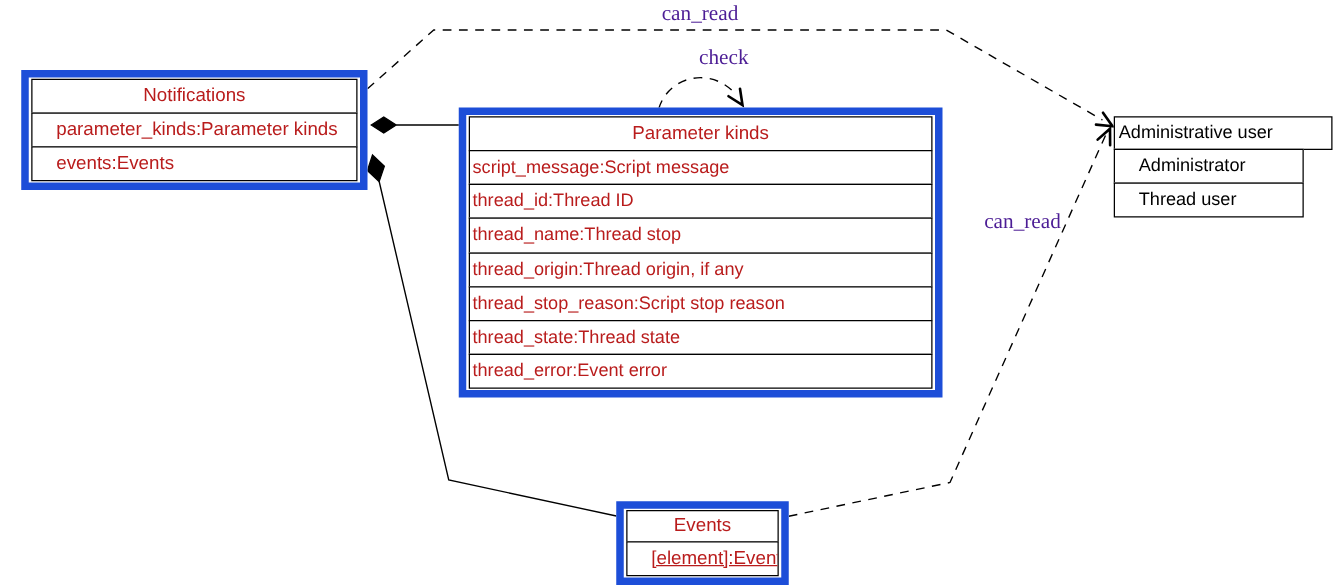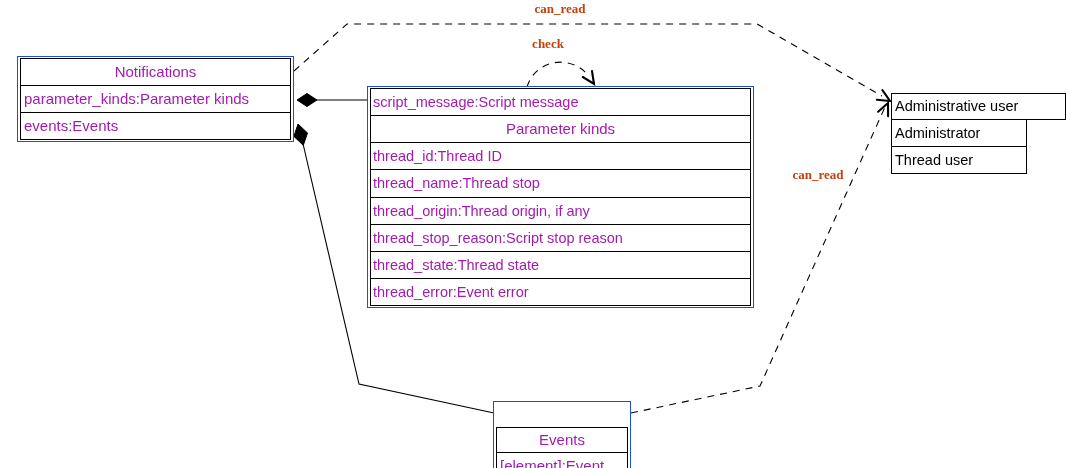--- a/index.html
+++ b/index.html
@@ -36,77 +36,76 @@
     stroke-width: 2.1;
     stroke-linecap: round;
   }
   .edge-layer polygon.diamond {
     fill: #000000;
     stroke: #000000;
   }
   .edge-label {
     position: absolute;
     font-family: "Liberation Serif", serif;
-    font-size: 13px;
-    color: #c2410c;
+    font-size: 17px;
+    color: #4c1d95;
     text-align: center;
     white-space: nowrap;
-    font-weight: bold;
   }
   .node {
     position: absolute;
     background: #ffffff;
-    border: 1px solid #1d4ed8;
+    border: 6px solid #1d4ed8;
     padding: 1px 2px;
     box-sizing: border-box;
     font-size: 15px;
-    color: #a21caf;
+    color: #b91c1c;
   }
   .cell {
     border: 1px solid #000000;
     box-sizing: border-box;
     overflow: hidden;
     white-space: nowrap;
     background: #ffffff;
   }
   .cell + .cell { margin-top: -1px; }
   .cell.title {
     text-align: center;
   }
   .cell.row {
     text-align: left;
-    padding-left: 3px;
+    padding-left: 19px;
   }
   
   .node-notifications { left: 17px; top: 56px; width: 277px; }
   .node-notifications .cell { height: 28px; line-height: 26px; }
   
   .node-parameter-kinds { left: 367px; top: 86px; width: 387px; }
   .node-parameter-kinds .cell.title { height: 28px; line-height: 26px; }
   .node-parameter-kinds .cell.row { height: 28.2px; line-height: 26px; font-size: 14.5px; padding-left: 2px; }
   
   .node-events { left: 493px; top: 401px; width: 138px; }
-  .node-events .cell.title { height: 26px; line-height: 24px; margin-top: 24px; }
+  .node-events .cell.title { height: 26px; line-height: 24px; }
   .node-events .cell.row { height: 28px; line-height: 26px; text-decoration: underline; }
   
   .node-admin {
     position: absolute;
     left: 891px; top: 93px;
     border: none;
     padding: 0;
     background: transparent;
     font-size: 14.5px;
     color: #000000;
   }
   .node-admin .cell.title {
     width: 175px; height: 27px; line-height: 25px;
     text-align: left; padding-left: 3px;
   }
   .node-admin .cell.row {
-    width: 136px; height: 28px; line-height: 26px;
+    width: 152px; height: 28px; line-height: 26px;
   }
 </style>
 </head>
 <body>
 
 <div class="canvas">
 
   <svg class="edge-layer" viewBox="0 0 1067 468" xmlns="http://www.w3.org/2000/svg">
 
     <path class="edge dashed" d="M294,71 L347,24 L757,24 L882,96"></path>
@@ -119,32 +118,32 @@
     <path class="edge" d="M317,100 L368,100"></path>
 
     <polygon class="diamond" points="298,124 307.5,133 303.3,145.3 293.9,136.4"></polygon>
     <path class="edge" d="M303.3,145 L359,384 L494,413"></path>
 
     <path class="edge dashed" d="M631,413 L760,386 L885,107"></path>
     <path class="arrowhead" d="M888.1,116.2 L888,103 L878.1,111.7"></path>
   </svg>
 
   <span class="edge-label" style="left:520px; top:1px; width:80px;">can_read</span>
-  <span class="edge-label" style="left:508px; top:36px; width:80px;">check</span>
+  <span class="edge-label" style="left:539px; top:36px; width:80px;">check</span>
   <span class="edge-label" style="left:768px; top:167px; width:100px;">can_read</span>
 
   <div class="node node-notifications">
     <div class="cell title">Notifications</div>
     <div class="cell row">parameter_kinds:Parameter kinds</div>
     <div class="cell row">events:Events</div>
   </div>
 
   <div class="node node-parameter-kinds">
+    <div class="cell title">Parameter kinds</div>
     <div class="cell row">script_message:Script message</div>
-    <div class="cell title">Parameter kinds</div>
     <div class="cell row">thread_id:Thread ID</div>
     <div class="cell row">thread_name:Thread stop</div>
     <div class="cell row">thread_origin:Thread origin, if any</div>
     <div class="cell row">thread_stop_reason:Script stop reason</div>
     <div class="cell row">thread_state:Thread state</div>
     <div class="cell row">thread_error:Event error</div>
   </div>
 
   <div class="node-admin">
     <div class="cell title">Administrative user</div>

